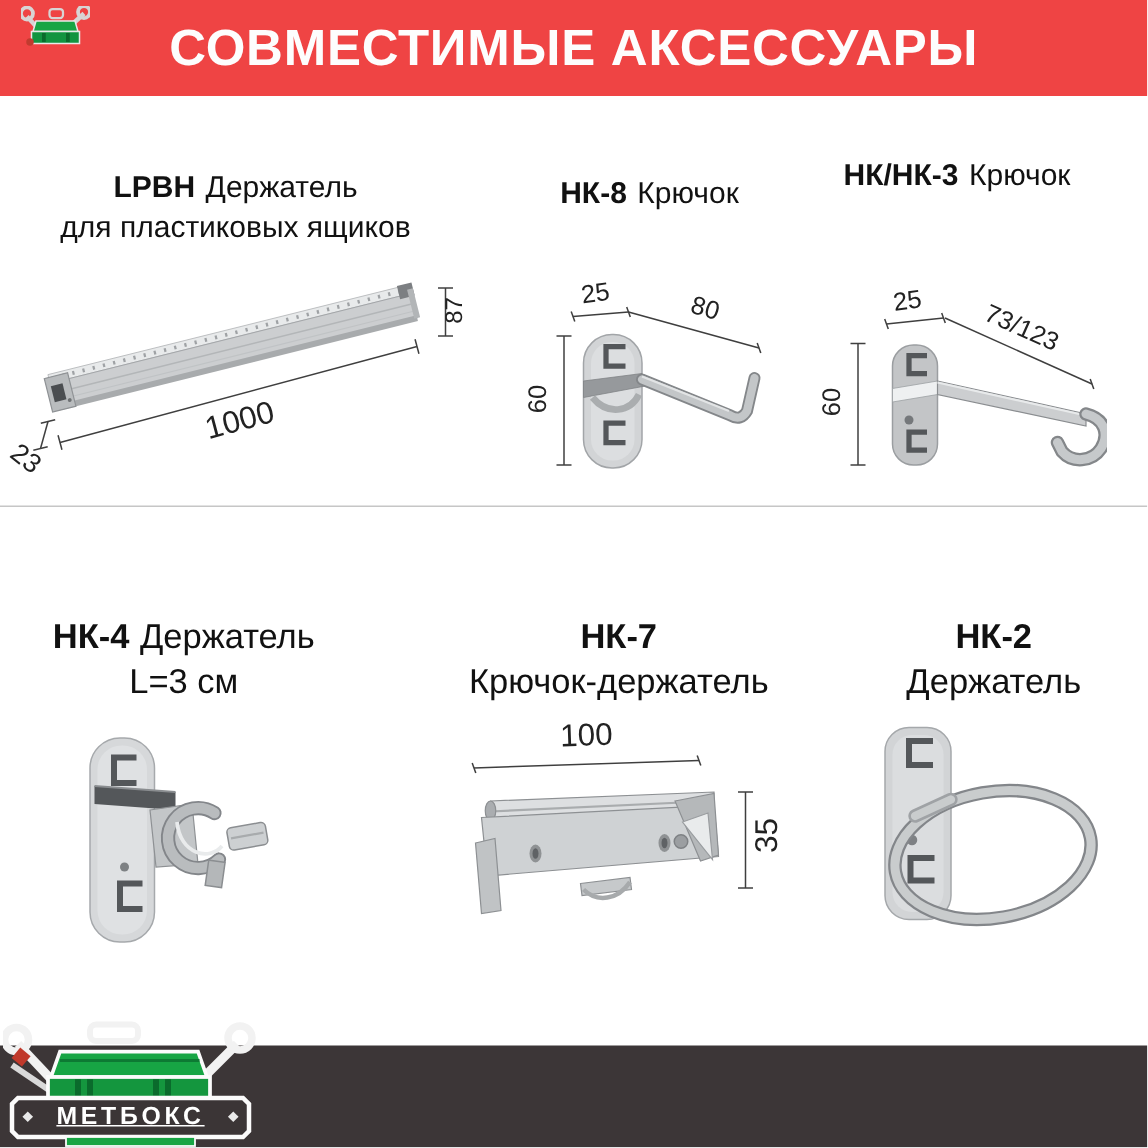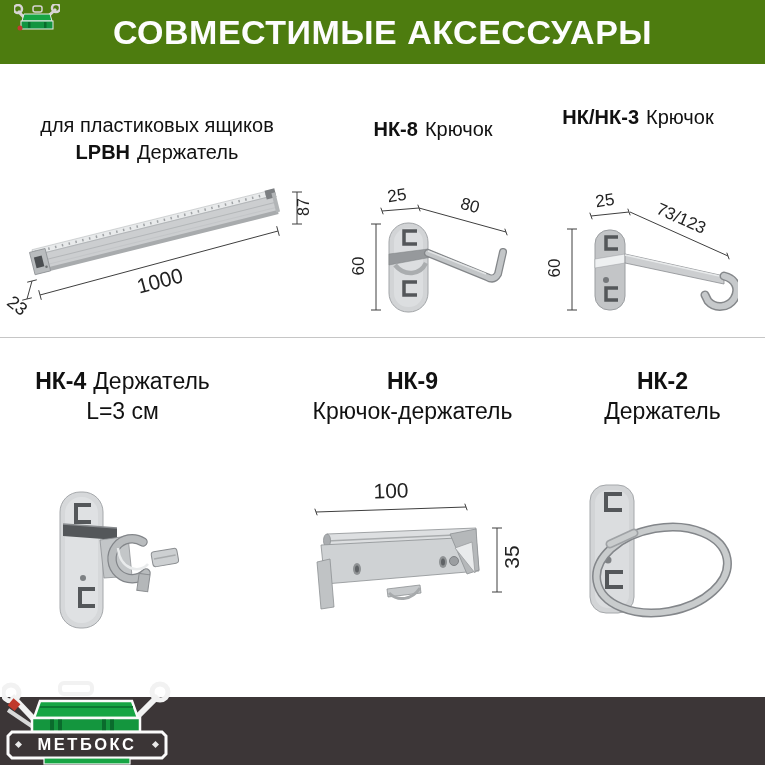--- a/index.html
+++ b/index.html
@@ -1,32 +1,32 @@
 <!DOCTYPE html>
 <html><head>
 <meta charset="utf-8">
 <style>
   html,body{margin:0;padding:0;background:#fff;}
   .page{position:relative;width:765px;height:765px;background:#ffffff;overflow:hidden;
         font-family:"Liberation Sans","DejaVu Sans",sans-serif;color:#1c1c1c;}
   .abs{position:absolute;}
   
-  .topbar{left:0;top:0;width:765px;height:64px;background:#4d7c0f;display:flex;align-items:center;justify-content:center;}
+  .topbar{left:0;top:0;width:765px;height:64px;background:#ef4444;display:flex;align-items:center;justify-content:center;}
   .topbar h1{margin:0;color:#fdfdfd;font-size:34px;font-weight:700;letter-spacing:.5px;white-space:nowrap;}
   .bottombar{left:0;top:697px;width:765px;height:68px;background:#3c3637;}
   .divider{left:0;top:337px;width:765px;height:1px;background:#c6c6c6;}
   
   .ptitle{text-align:center;line-height:27px;font-size:20px;color:#111;}
-  .ptitle2{text-align:center;line-height:30px;font-size:23px;color:#111;}
+  .ptitle2{text-align:center;line-height:30px;font-size:23px;color:#111;margin-top:43px;}
   .b{font-weight:700;margin-right:7px;}
   
   .dim{position:absolute;font-size:17px;color:#222;white-space:nowrap;transform-origin:center;}
   .mini-logo{left:14px;top:4px;}
   .brand-text{left:8px;top:735px;width:158px;text-align:center;color:#ffffff;
-              font-size:16.5px;font-weight:700;letter-spacing:2.5px;}
+              font-size:16.5px;font-weight:700;letter-spacing:2.5px;text-decoration:underline;}
   svg{display:block;}
 </style>
 </head>
 <body>
 
 <div class="page">
 
   <div class="abs topbar">
     <h1>СОВМЕСТИМЫЕ АКСЕССУАРЫ</h1>
   </div>
@@ -37,22 +37,22 @@
     <circle cx="42" cy="4" r="4" fill="none" stroke="#d8d4d4" stroke-width="2.5"></circle>
     <rect x="19" y="2" width="9" height="6" rx="2" fill="none" stroke="#d8d4d4" stroke-width="1.5"></rect>
     <polygon points="10,10 36,10 38,17 8,17" fill="#17a544" stroke="#e9e9e9" stroke-width="1"></polygon>
     <rect x="7" y="17" width="32" height="8" fill="#129440" stroke="#e9e9e9" stroke-width="1"></rect>
     <rect x="14" y="18" width="2.5" height="6" fill="#0a6b2c"></rect>
     <rect x="30" y="18" width="2.5" height="6" fill="#0a6b2c"></rect>
     <circle cx="6" cy="24" r="2.5" fill="#c13b2f"></circle>
   </svg>
 
   <div class="abs ptitle" style="left:12px;top:112px;width:290px;">
+    <div><span class="b">LPBH</span><span>Держатель</span></div>
     <div>для пластиковых ящиков</div>
-    <div><span class="b">LPBH</span><span>Держатель</span></div>
   </div>
 
   <div class="abs ptitle" style="left:338px;top:116px;width:190px;">
     <span class="b">НК-8</span><span>Крючок</span>
   </div>
 
   <div class="abs ptitle" style="left:538px;top:104px;width:200px;">
     <div><span class="b">НК/НК-3</span><span>Крючок</span></div>
   </div>
 
@@ -152,21 +152,21 @@
   <span class="dim" style="left:555px;top:268px;transform:translate(-50%,-50%) rotate(-90deg);">60</span>
 
   <div class="abs divider"></div>
 
   <div class="abs ptitle2" style="left:15px;top:366px;width:215px;">
     <div><span class="b">НК-4</span><span>Держатель</span></div>
     <div>L=3 см</div>
   </div>
 
   <div class="abs ptitle2" style="left:300px;top:366px;width:225px;">
-    <div class="b" style="margin:0;">НК-9</div>
+    <div class="b" style="margin:0;">НК-7</div>
     <div>Крючок-держатель</div>
   </div>
 
   <div class="abs ptitle2" style="left:580px;top:366px;width:165px;">
     <div class="b" style="margin:0;">НК-2</div>
     <div>Держатель</div>
   </div>
 
   <svg class="abs" style="left:40px;top:478px;" width="175" height="155" viewBox="0 0 175 155">
     <rect x="20" y="14" width="43" height="136" rx="20" fill="#d6d8da" stroke="#a6a9ac" stroke-width="1"></rect>

